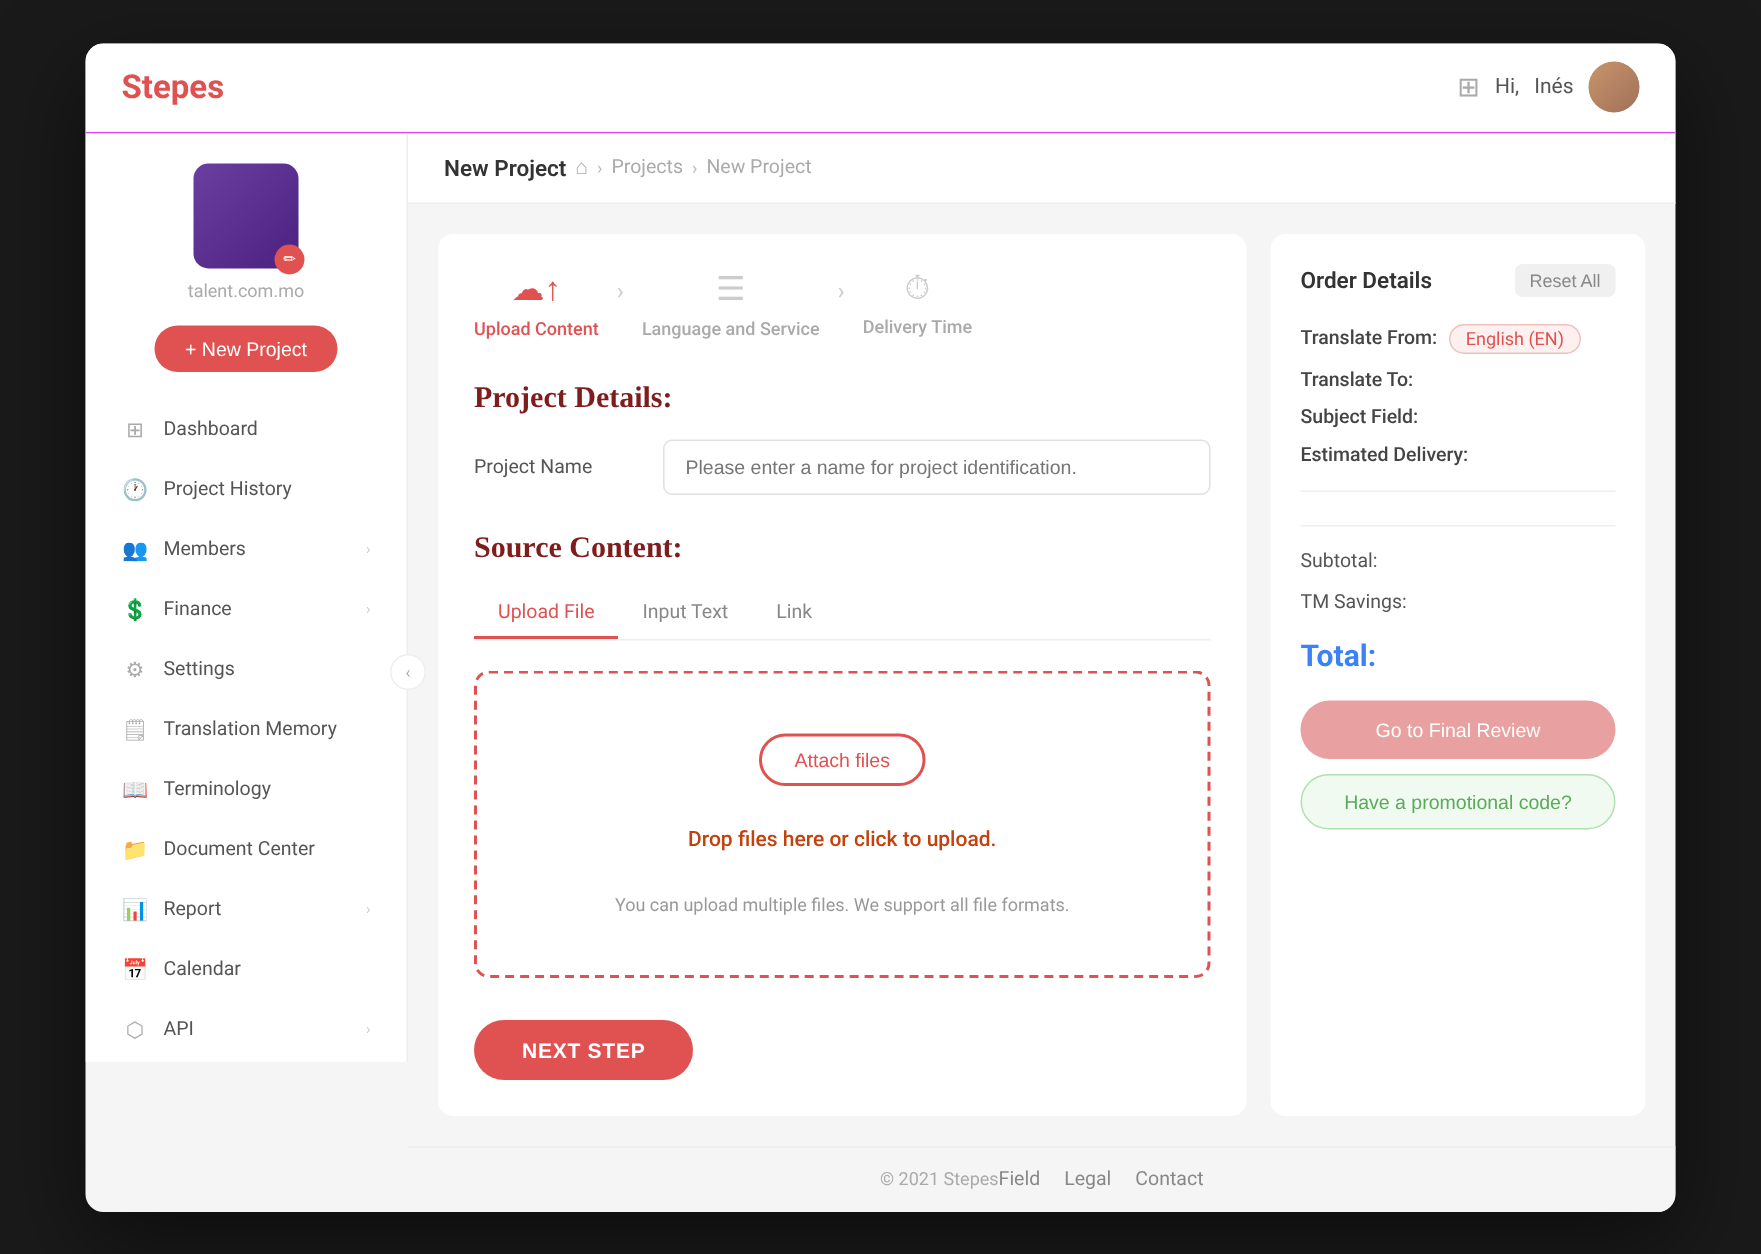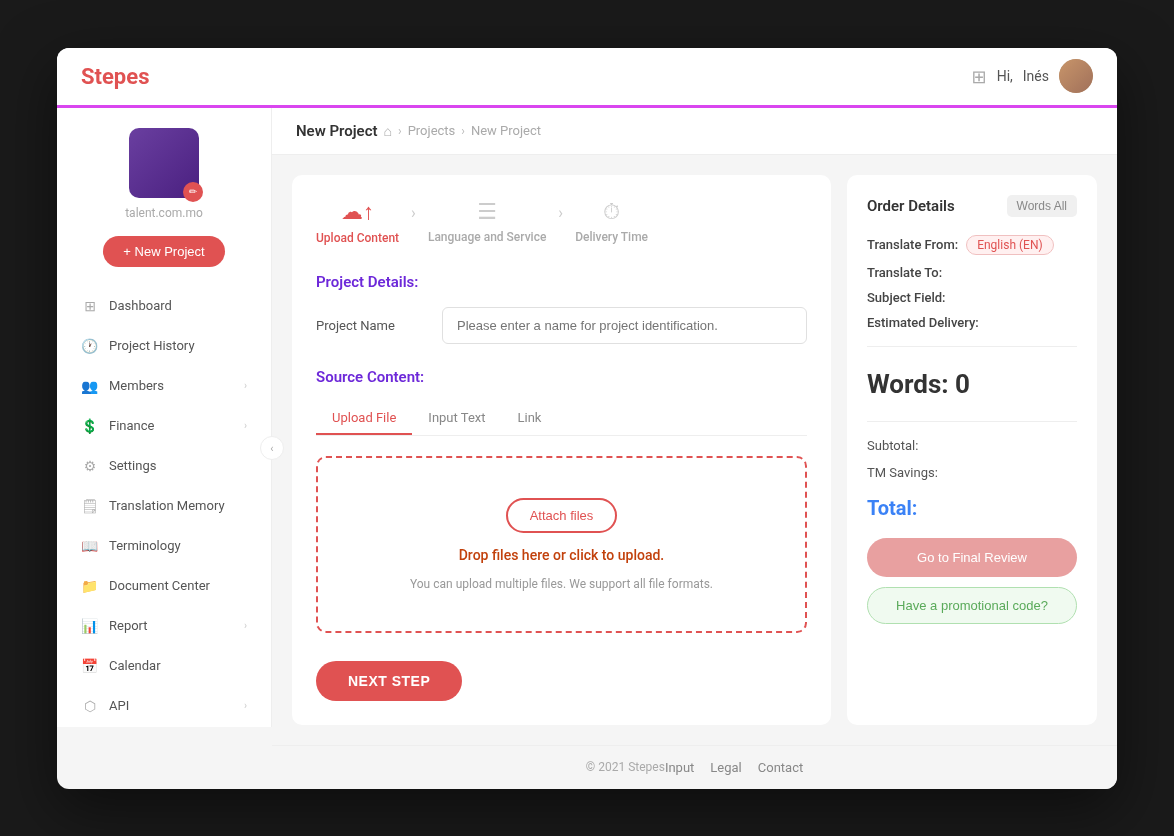--- a/index.html
+++ b/index.html
@@ -19,21 +19,21 @@
       box-shadow: 0 20px 60px rgba(0,0,0,0.5);
     }
     
     .header {
       background: #fff;
       display: flex;
       align-items: center;
       justify-content: space-between;
       padding: 0 24px;
       height: 60px;
-      border-bottom: 3px solid #d946ef;
+      border-bottom: 1px solid #d946ef;
     }
     .logo {
       font-size: 22px;
       font-weight: 700;
       color: #e05252;
     }
     .header-right {
       display: flex;
       align-items: center;
       gap: 10px;
@@ -216,24 +216,25 @@
     }
     .step-label.inactive { color: #aaa; }
     .step-arrow {
       font-size: 16px;
       color: #ccc;
       margin: 0 12px;
       margin-bottom: 18px;
     }
     
     .section-title {
-      font-size: 15px;
+      font-size: 20px;
       font-weight: 600;
-      color: #6d28d9;
+      color: #7f1d1d;
       margin-bottom: 16px;
+      font-family: Liberation Serif, serif;
     }
     .form-row {
       display: flex;
       align-items: center;
       margin-bottom: 24px;
       gap: 16px;
     }
     .form-label {
       font-size: 13px;
       color: #555;
@@ -269,21 +270,21 @@
     }
     
     .drop-zone {
       border: 2px dashed #e05252;
       border-radius: 10px;
       padding: 40px 20px;
       display: flex;
       flex-direction: column;
       align-items: center;
       justify-content: center;
-      gap: 14px;
+      gap: 28px;
       min-height: 160px;
     }
     .attach-btn {
       border: 2px solid #e05252;
       background: transparent;
       color: #e05252;
       border-radius: 20px;
       padding: 8px 22px;
       font-size: 13px;
       cursor: pointer;
@@ -607,51 +608,48 @@
           </div>
 
           <div class="next-step-row">
             <button class="next-step-btn">NEXT STEP</button>
           </div>
         </div>
 
         <div class="order-panel">
           <div class="order-header">
             <span class="order-title">Order Details</span>
-            <button class="reset-btn">Words All</button>
+            <button class="reset-btn">Reset All</button>
           </div>
           <div class="order-row">
             <span class="order-row-label">Translate From:</span>
             <span class="lang-badge">English (EN)</span>
           </div>
           <div class="order-row">
             <span class="order-row-label">Translate To:</span>
           </div>
           <div class="order-row">
             <span class="order-row-label">Subject Field:</span>
           </div>
           <div class="order-row">
             <span class="order-row-label">Estimated Delivery:</span>
           </div>
           <hr class="order-divider">
-          <div class="words-count">
-            <span>Words:</span> <span>0</span>
-          </div>
           <hr class="order-divider">
           <div class="order-financial">Subtotal:</div>
           <div class="order-financial">TM Savings:</div>
           <div class="total-label">Total:</div>
           <button class="final-review-btn">Go to Final Review</button>
           <button class="promo-btn">Have a promotional code?</button>
         </div>
       </div>
 
       <div class="footer">
         <span class="footer-copyright">© 2021 Stepes</span>
         <div class="footer-links">
-          <span class="footer-link">Input</span>
+          <span class="footer-link">Field</span>
           <span class="footer-link">Legal</span>
           <span class="footer-link">Contact</span>
         </div>
       </div>
     </div>
   </div>
 </div>
 
 </body></html>

